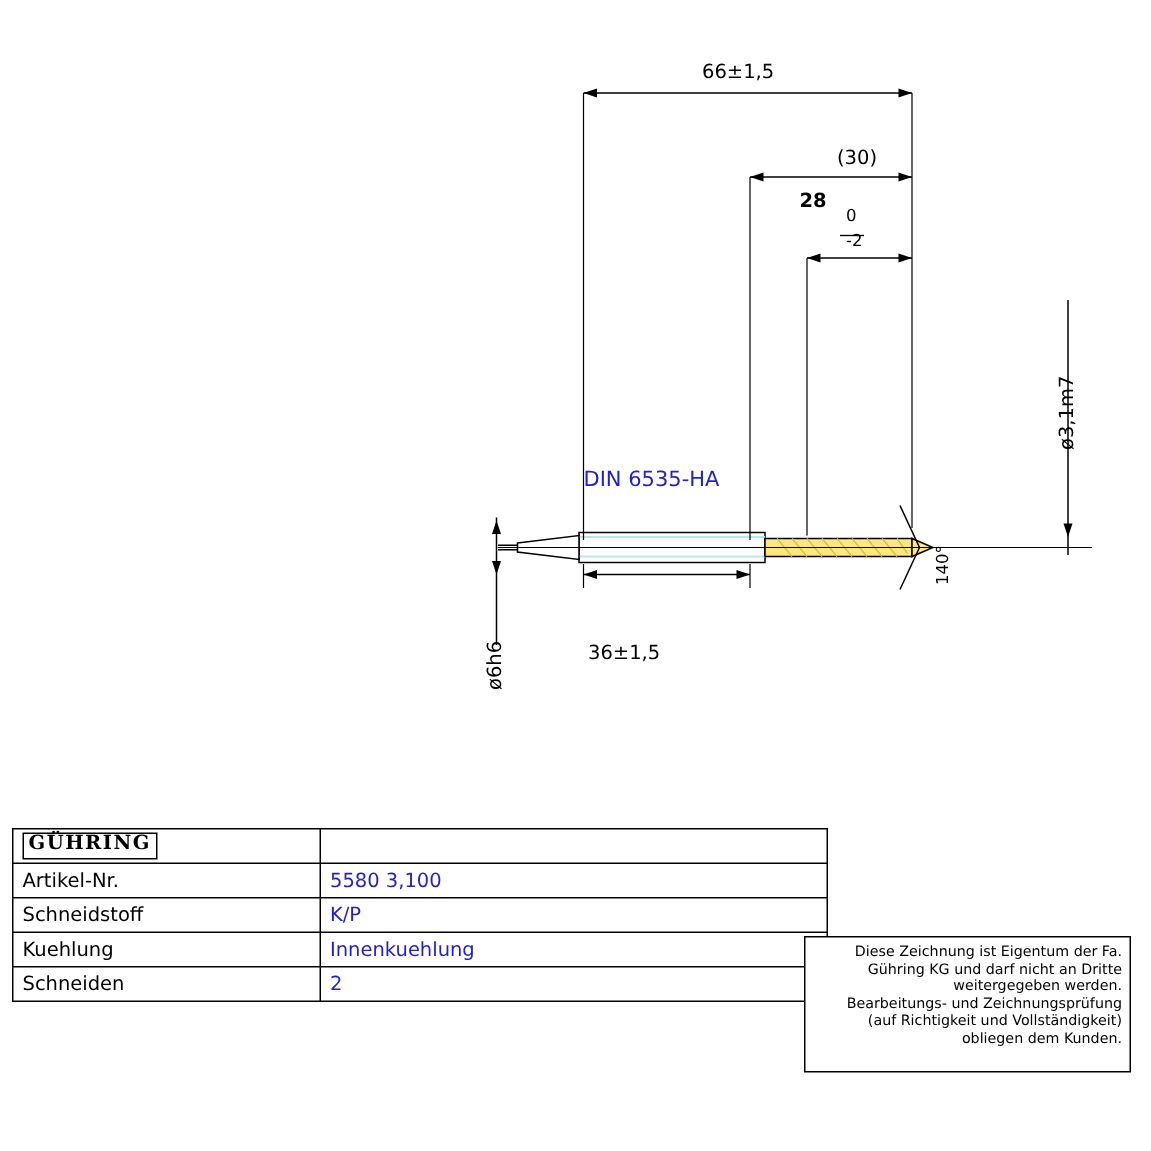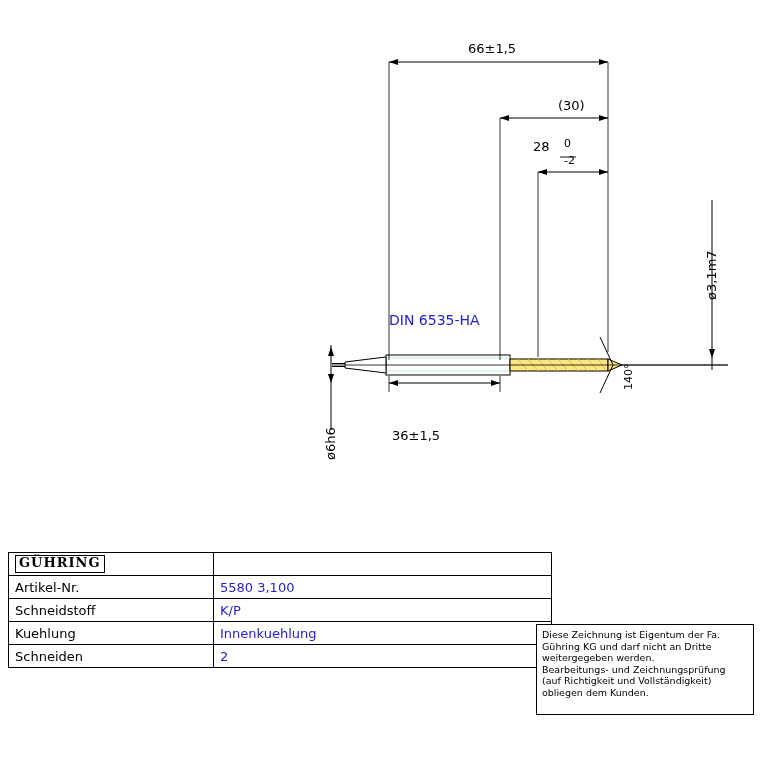--- a/index.html
+++ b/index.html
@@ -75,21 +75,21 @@
     position: absolute;
     left: 536px;
     top: 624px;
     width: 218px;
     height: 91px;
     border: 1px solid #000;
     background: #fff;
     padding: 4px 5px;
     box-sizing: border-box;
   }
-  #noticebox .tiny { position: static; }
+  #noticebox .tiny { position: static; text-align: right; }
 </style>
 </head>
 <body>
 
 <svg id="sheet" viewBox="0 0 767 767">
 
   <rect x="386" y="355" width="124" height="20" fill="#ffffff" stroke="#000000" stroke-width="1"></rect>
   <line x1="386" y1="358" x2="510" y2="358" stroke="#b9e7e7" stroke-width="1.2"></line>
   <line x1="386" y1="371" x2="510" y2="371" stroke="#b9e7e7" stroke-width="1.2"></line>
 
@@ -145,21 +145,21 @@
 
   <line x1="712" y1="200" x2="712" y2="370" stroke="#000000" stroke-width="1"></line>
   <polygon points="712,358 709,349 715,349" fill="#000000"></polygon>
   <line x1="622" y1="365" x2="728" y2="365" stroke="#000000" stroke-width="0.8"></line>
 </svg>
 
 <div class="lbl" style="left:468px; top:42px;">66±1,5</div>
 
 <div class="lbl" style="left:538px; top:99px;margin-left:20px;">(30)</div>
 
-<div class="lbl" style="left:533px; top:140px;">28</div>
+<div class="lbl" style="left:533px; top:128px;font-weight:bold;">28</div>
 <div class="lbl small" style="left:564px; top:138px;">0</div>
 <div class="lbl small" style="left:564px; top:155px;">-2</div>
 
 <div class="lbl blue" style="left:389px; top:313px; font-size:14px;">DIN 6535-HA</div>
 
 <div class="lbl" style="left:392px; top:389px;margin-top:40px;">36±1,5</div>
 
 <div class="lbl rot90" style="left:324px; top:460px;">ø6h6</div>
 
 <div class="lbl rot90" style="left:705px; top:300px;">ø3,1m7</div>

